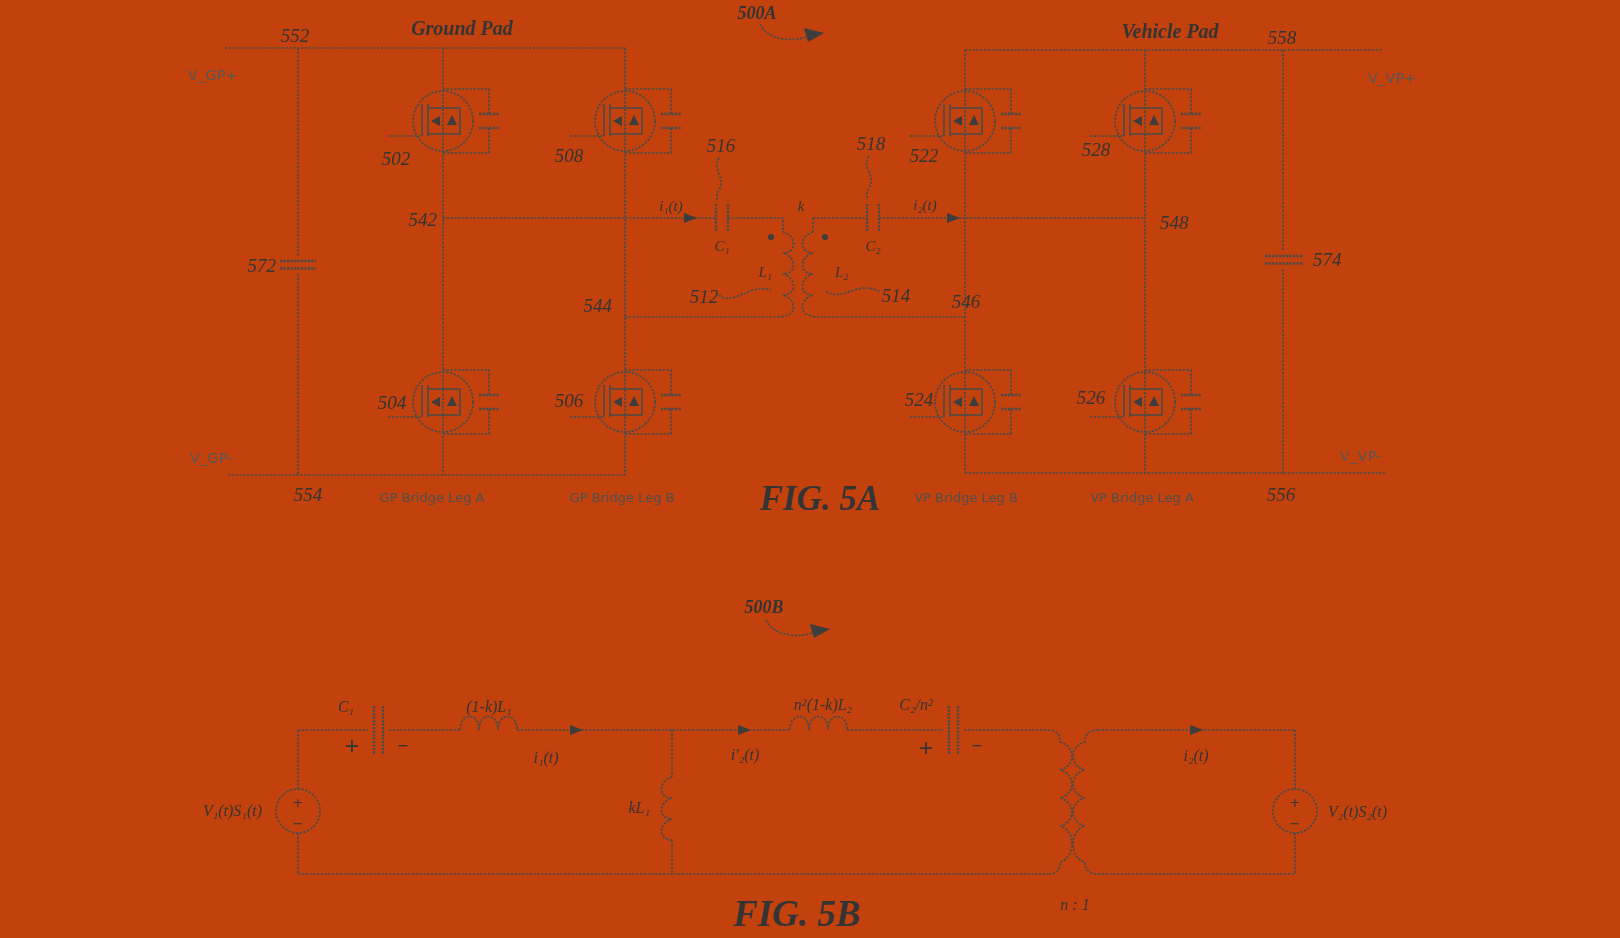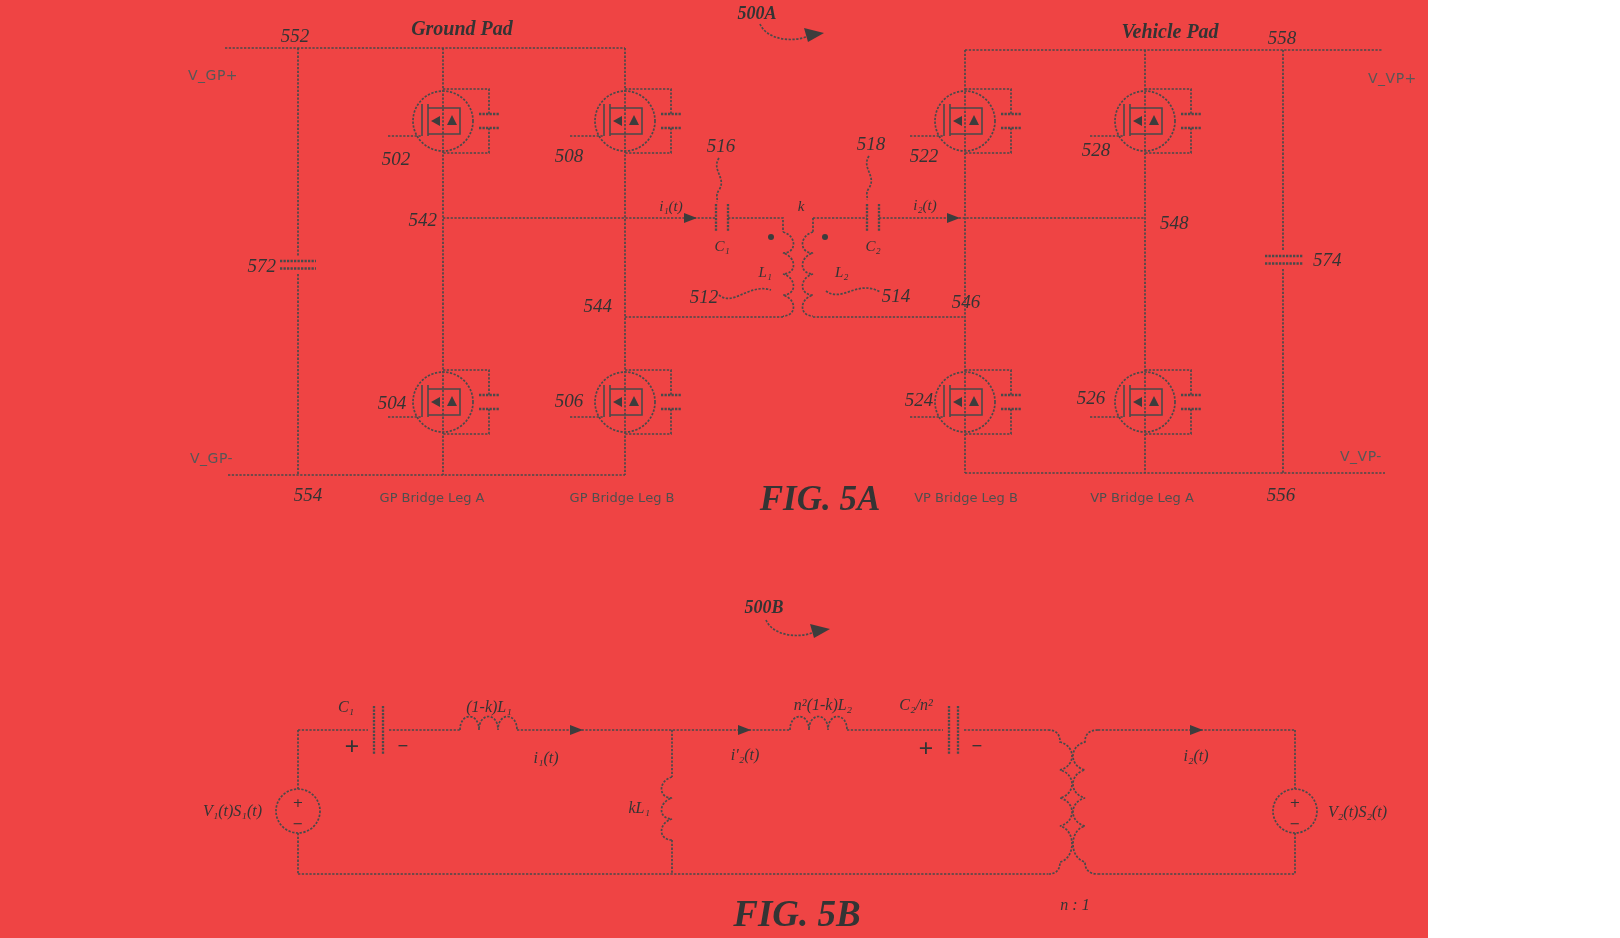--- a/index.html
+++ b/index.html
@@ -1,16 +1,16 @@
 <!DOCTYPE html>
 <html><head>
 <meta charset="utf-8">
 <style>
   html,body{margin:0;padding:0;background:#ffffff;}
-  .sheet{width:1428px;height:938px;position:relative;background:#ef4444;overflow:hidden;}
+  .sheet{width:1620px;height:938px;position:relative;background:#c2410c;overflow:hidden;}
   svg{display:block;}
   
   .w{fill:none;stroke:#4a4a4a;stroke-width:1.7;stroke-dasharray:2.3 1.5;}
   .wp{fill:none;stroke:#4a4a4a;stroke-width:2.3;stroke-dasharray:2.3 1.2;} 
   .sol{fill:none;stroke:#4a4a4a;stroke-width:1.6;}
   .fillink{fill:#3d3d3d;stroke:none;}
   text{fill:#343434;}
   .ref{font:italic 19px "Liberation Serif","DejaVu Serif",serif;}
   .lbl{font:italic 15px "Liberation Serif","DejaVu Serif",serif;}
   .lblb{font:italic 16px "Liberation Serif","DejaVu Serif",serif;}

